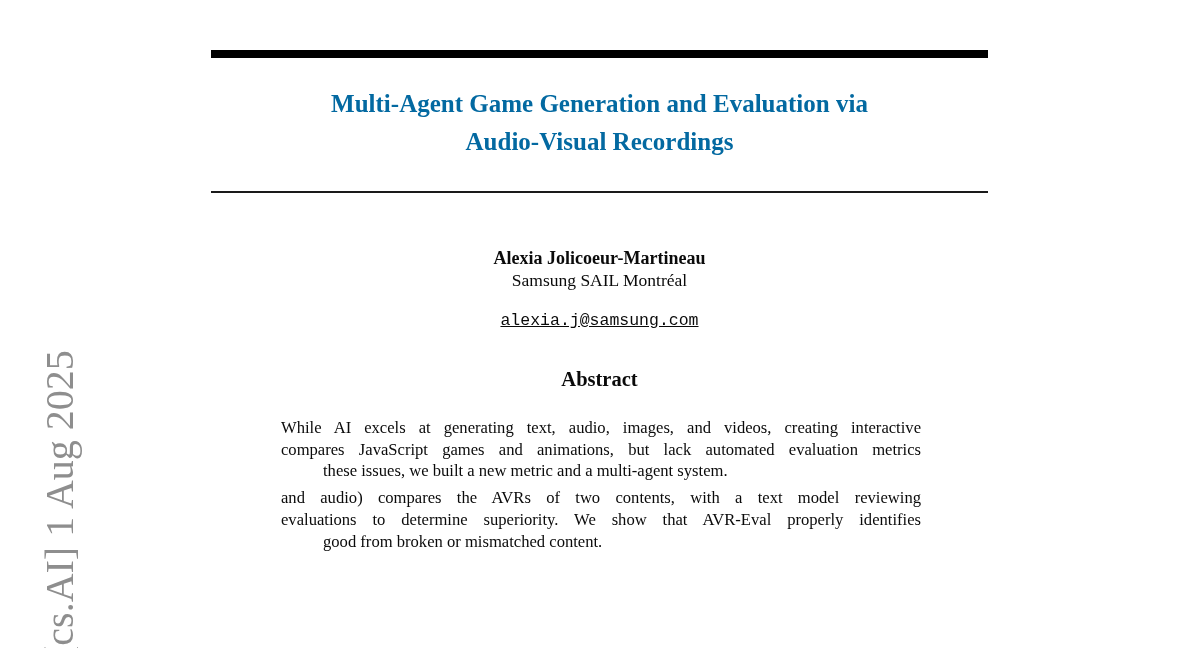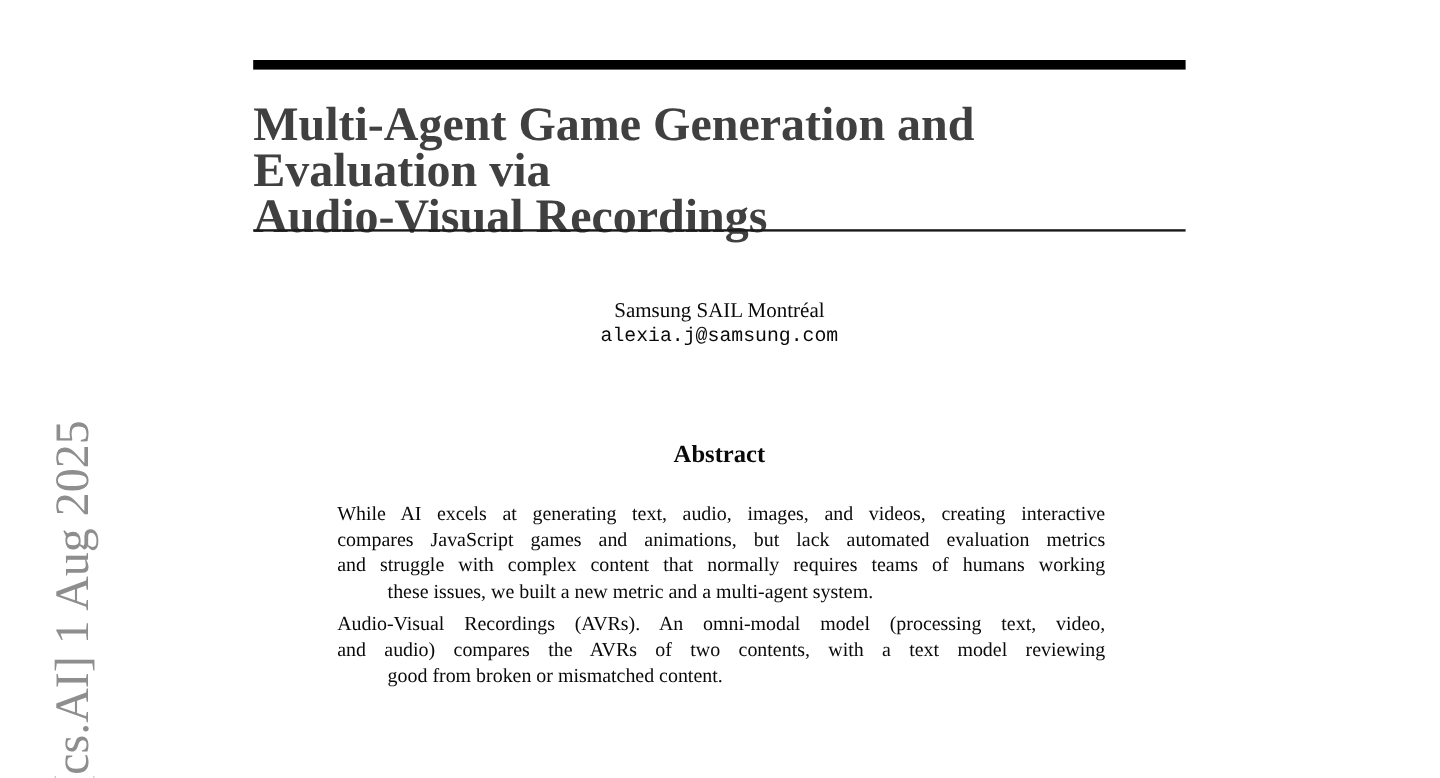--- a/index.html
+++ b/index.html
@@ -47,25 +47,25 @@
     height: 2px;
     background: #1a1a1a;
   }
 
   
   .title-block {
     position: absolute;
     left: 211px;
     top: 85px;
     width: 777px;
-    text-align: left;
+    text-align: center;
     font-weight: bold;
-    font-size: 40px;
+    font-size: 25px;
     line-height: 38px;
-    color: #404040;
+    color: #0369a1;
   }
 
   
   .author-block {
     position: absolute;
     left: 211px;
     top: 247px;
     width: 777px;
     text-align: center;
   }
@@ -75,21 +75,22 @@
     line-height: 22px;
   }
   .author-affil {
     font-size: 17.5px;
     line-height: 22px;
   }
   .author-email {
     font-family: "Liberation Mono", "DejaVu Sans Mono", monospace;
     font-size: 16.5px;
     line-height: 22px;
-    margin-top: 0;
+    margin-top: 19px;
+    text-decoration: underline;
   }
 
   
   .abstract-heading {
     position: absolute;
     left: 211px;
     top: 368px;
     width: 777px;
     text-align: center;
     font-weight: bold;
@@ -124,31 +125,31 @@
 <div class="rule-thick"></div>
 
 <div class="title-block">
   <div>Multi-Agent Game Generation and Evaluation via</div>
   <div>Audio-Visual Recordings</div>
 </div>
 
 <div class="rule-thin"></div>
 
 <div class="author-block">
+  <div class="author-name">Alexia Jolicoeur-Martineau</div>
   <div class="author-affil">Samsung SAIL Montréal</div>
   <div class="author-email">alexia.j@samsung.com</div>
 </div>
 
 <div class="abstract-heading">Abstract</div>
 
 <div class="abstract-body">
   <div class="abs-par">
     <div class="abs-line">While AI excels at generating text, audio, images, and videos, creating interactive</div>
     <div class="abs-line">compares JavaScript games and animations, but lack automated evaluation metrics</div>
-    <div class="abs-line">and struggle with complex content that normally requires teams of humans working</div>
     <div class="abs-line last">these issues, we built a new metric and a multi-agent system.</div>
   </div>
   <div class="abs-par">
-    <div class="abs-line">Audio-Visual Recordings (AVRs). An omni-modal model (processing text, video,</div>
     <div class="abs-line">and audio) compares the AVRs of two contents, with a text model reviewing</div>
+    <div class="abs-line">evaluations to determine superiority. We show that AVR-Eval properly identifies</div>
     <div class="abs-line last">good from broken or mismatched content.</div>
   </div>
 </div>
 
 </body></html>

